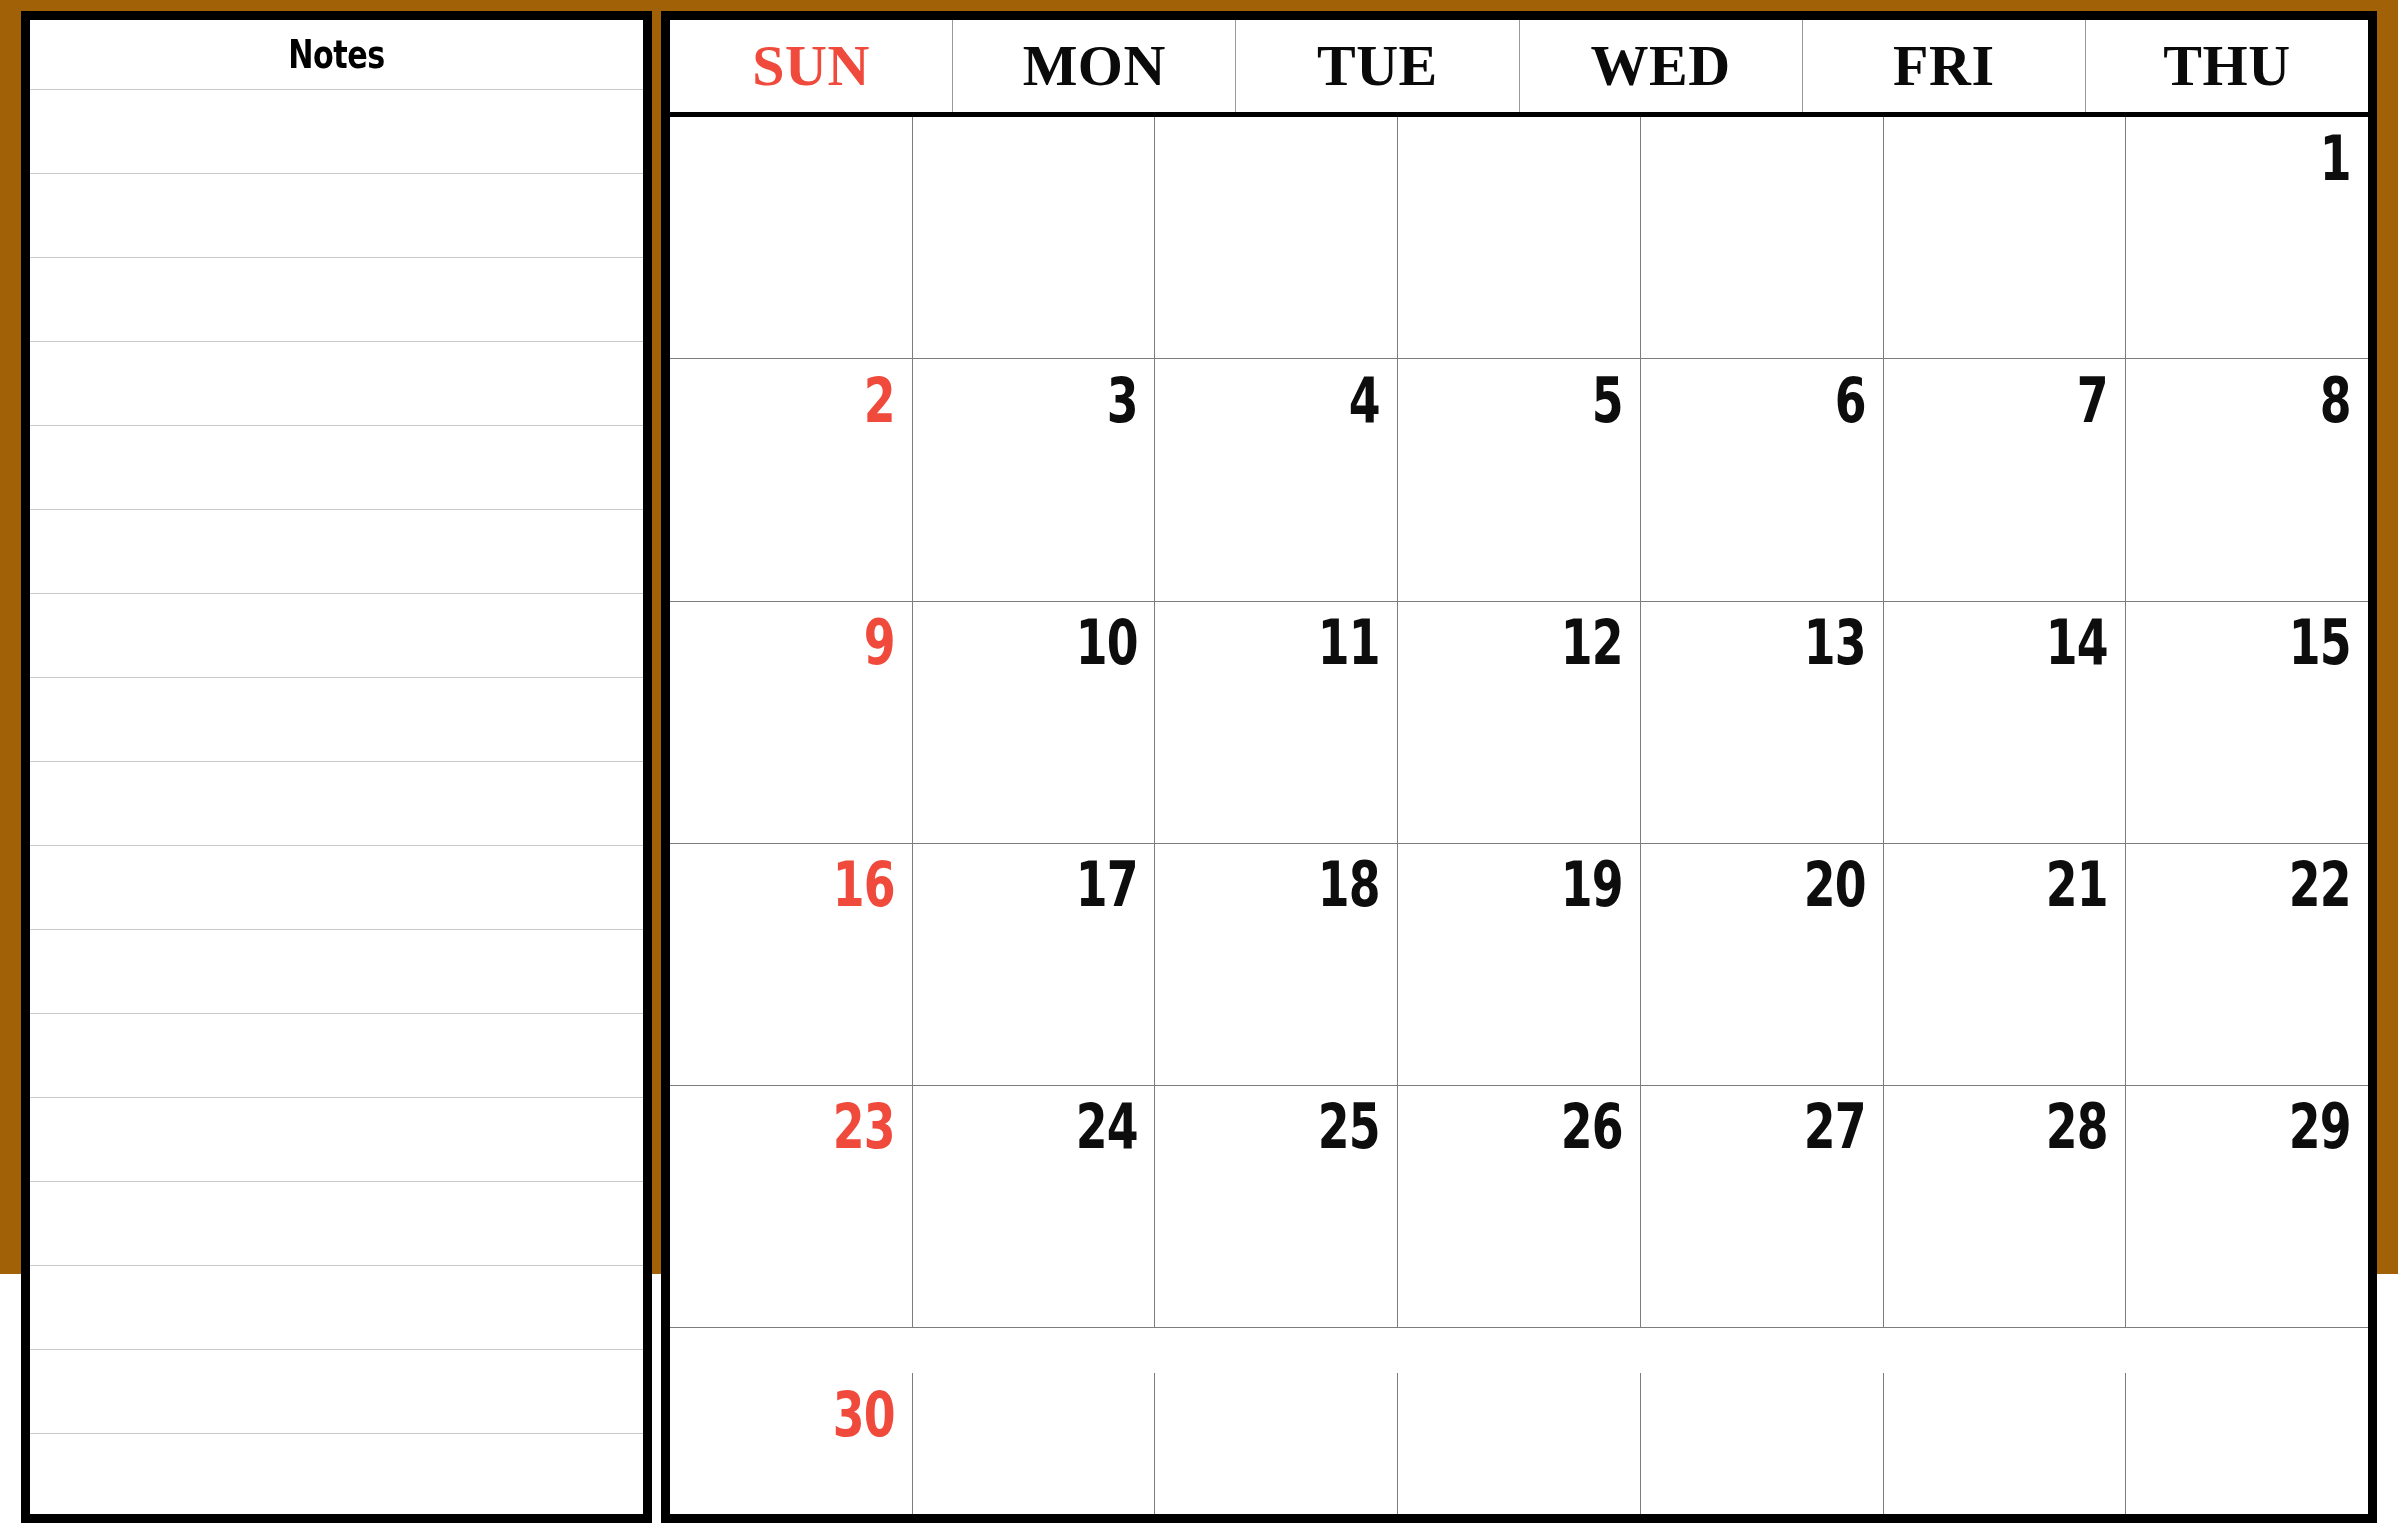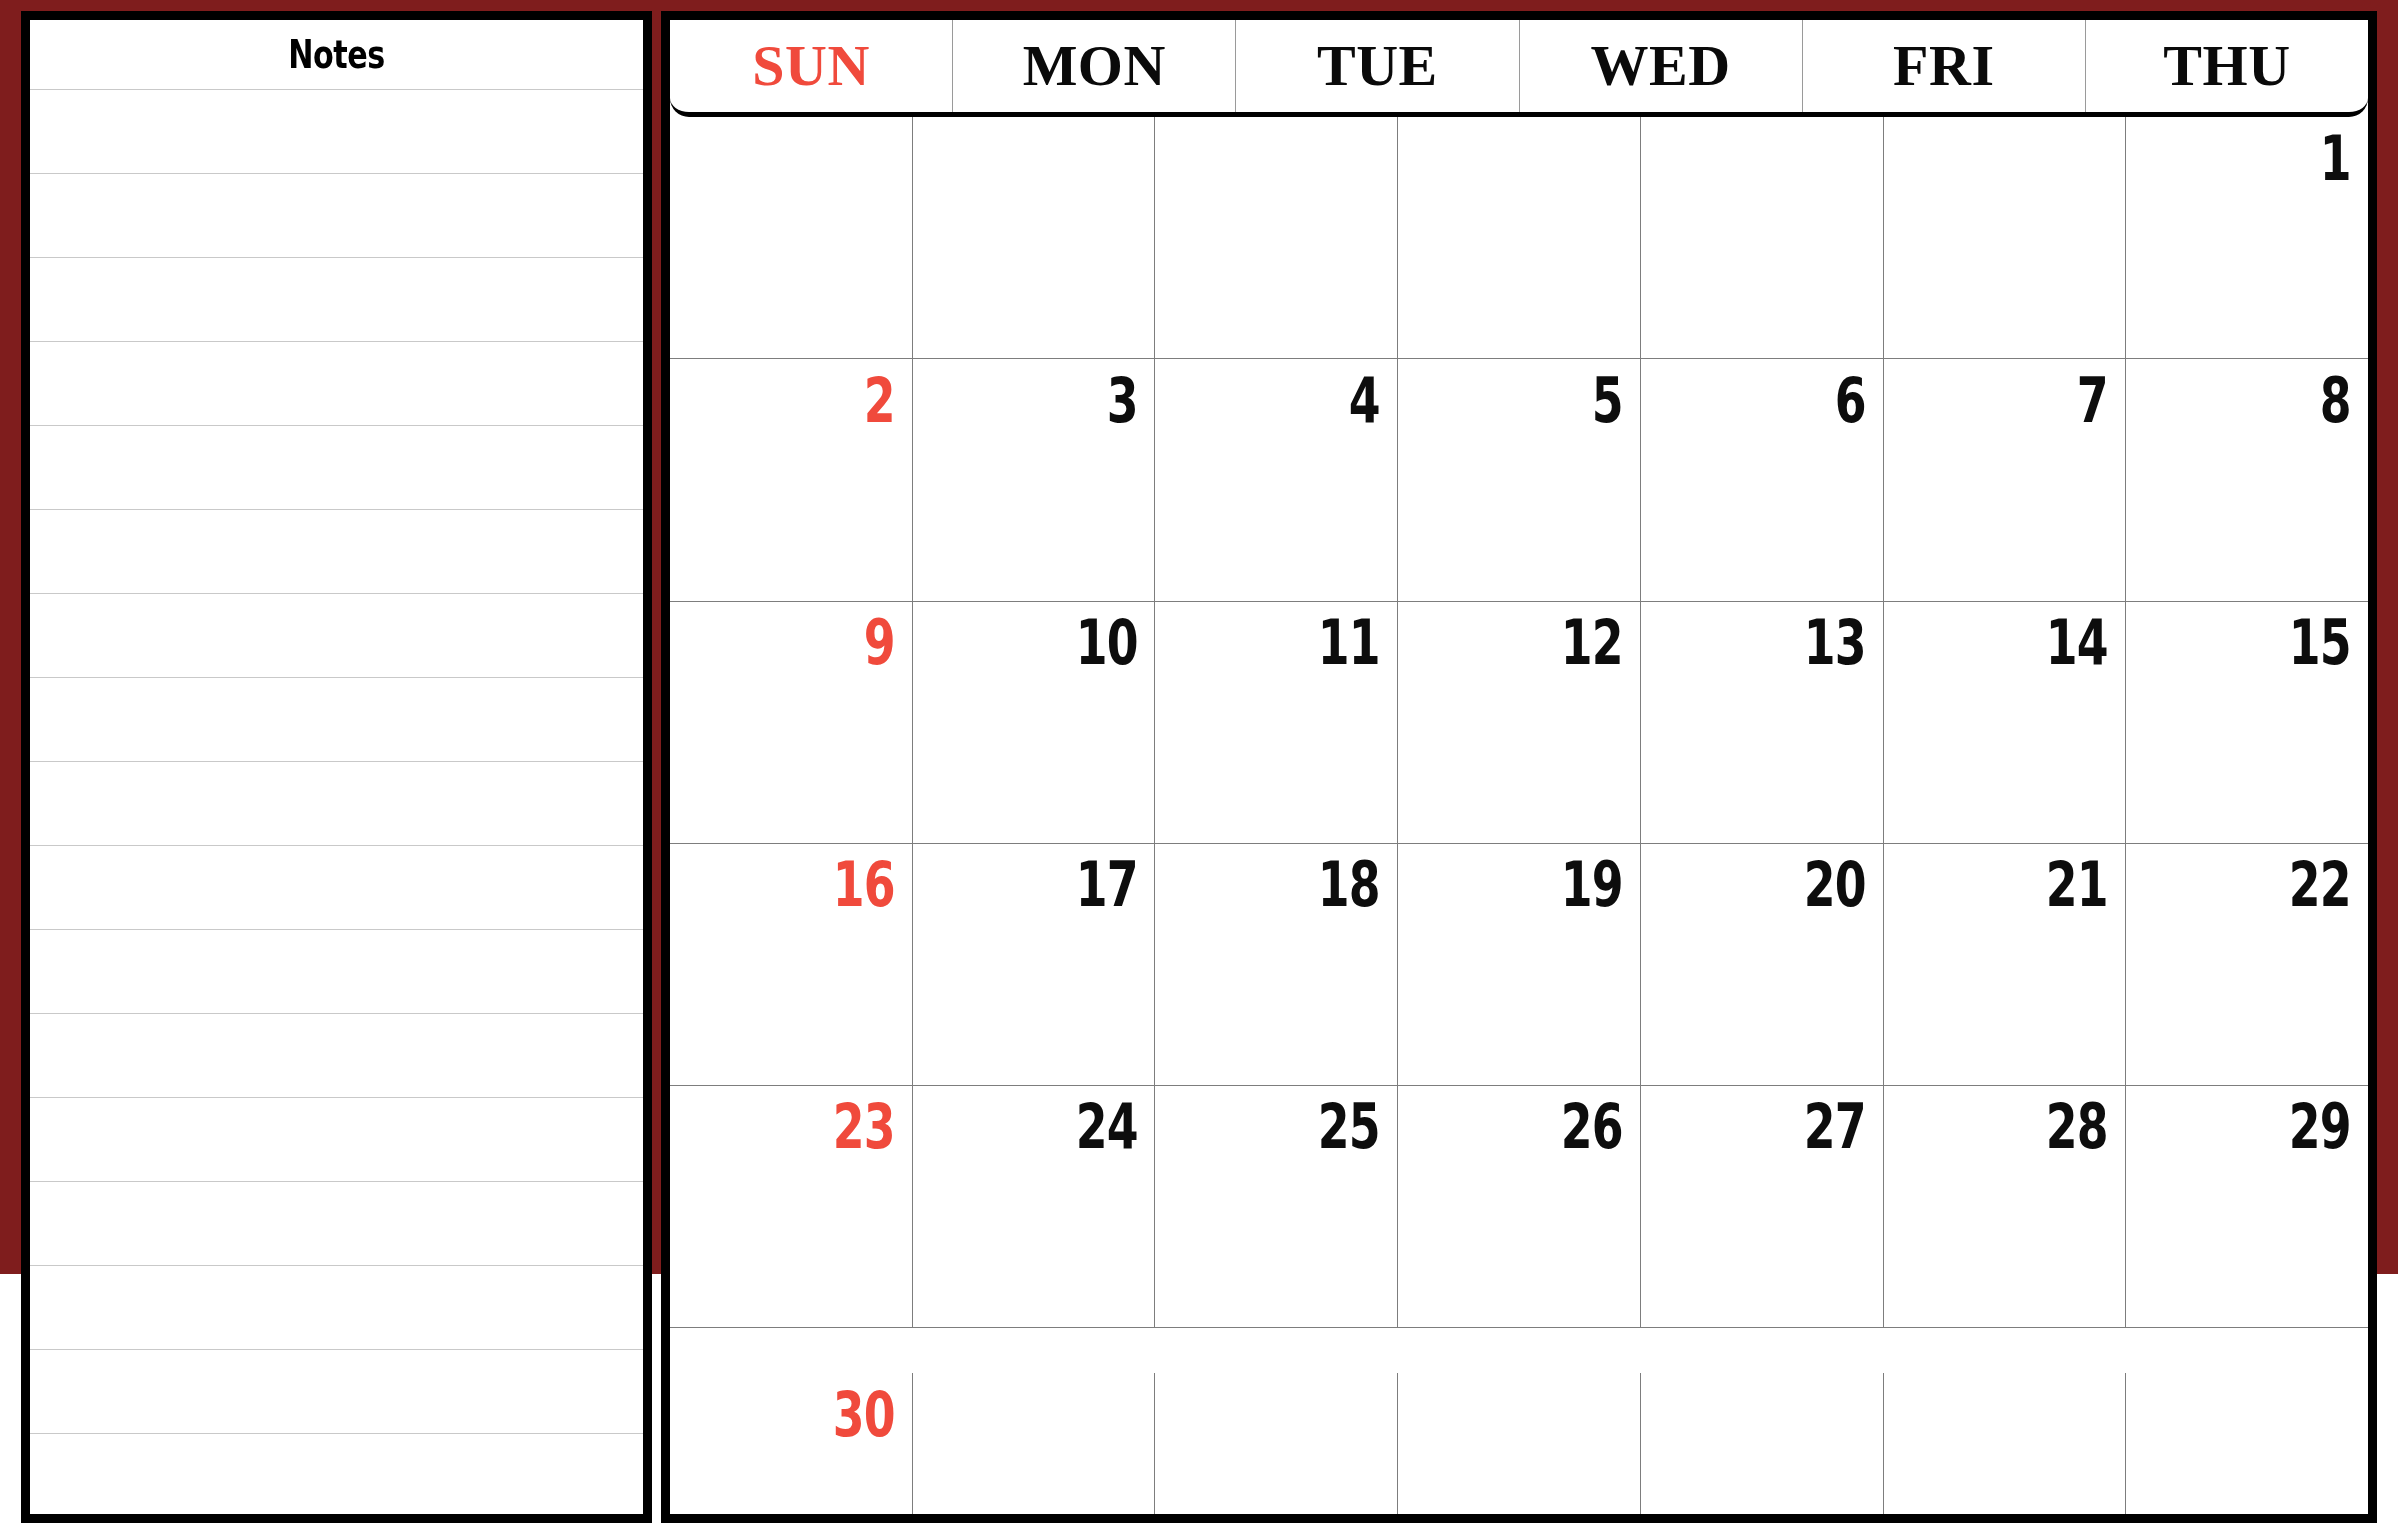--- a/index.html
+++ b/index.html
@@ -9,21 +9,21 @@
     height: 1539px;
     background: #ffffff;
     font-family: "Liberation Sans", sans-serif;
     overflow: hidden;
   }
 
   #page {
     position: relative;
     width: 2399px;
     height: 1274px;
-    background: #7f1d1d;
+    background: #a16207;
     padding-left: 40px;
   }
 
   
   #notes-panel {
     position: absolute;
     left: 20.6px;
     top: 11.2px;
     width: 631px;
     height: 1512px;
@@ -91,21 +91,20 @@
     transform: scaleX(0.80) scaleY(1.18);
     transform-origin: center center;
     white-space: nowrap;
   }
 
   
   #weekday-header {
     flex: 0 0 97px;
     display: flex;
     border-bottom: 5.6px solid #000000;
-    border-radius: 19px;
   }
 
   .weekday-cell {
     flex: 1 1 0;
     display: flex;
     align-items: center;
     justify-content: center;
     border-right: 1.9px solid #9a9a9a;
     font-family: "Liberation Serif", "DejaVu Serif", serif;
     font-weight: 700;

